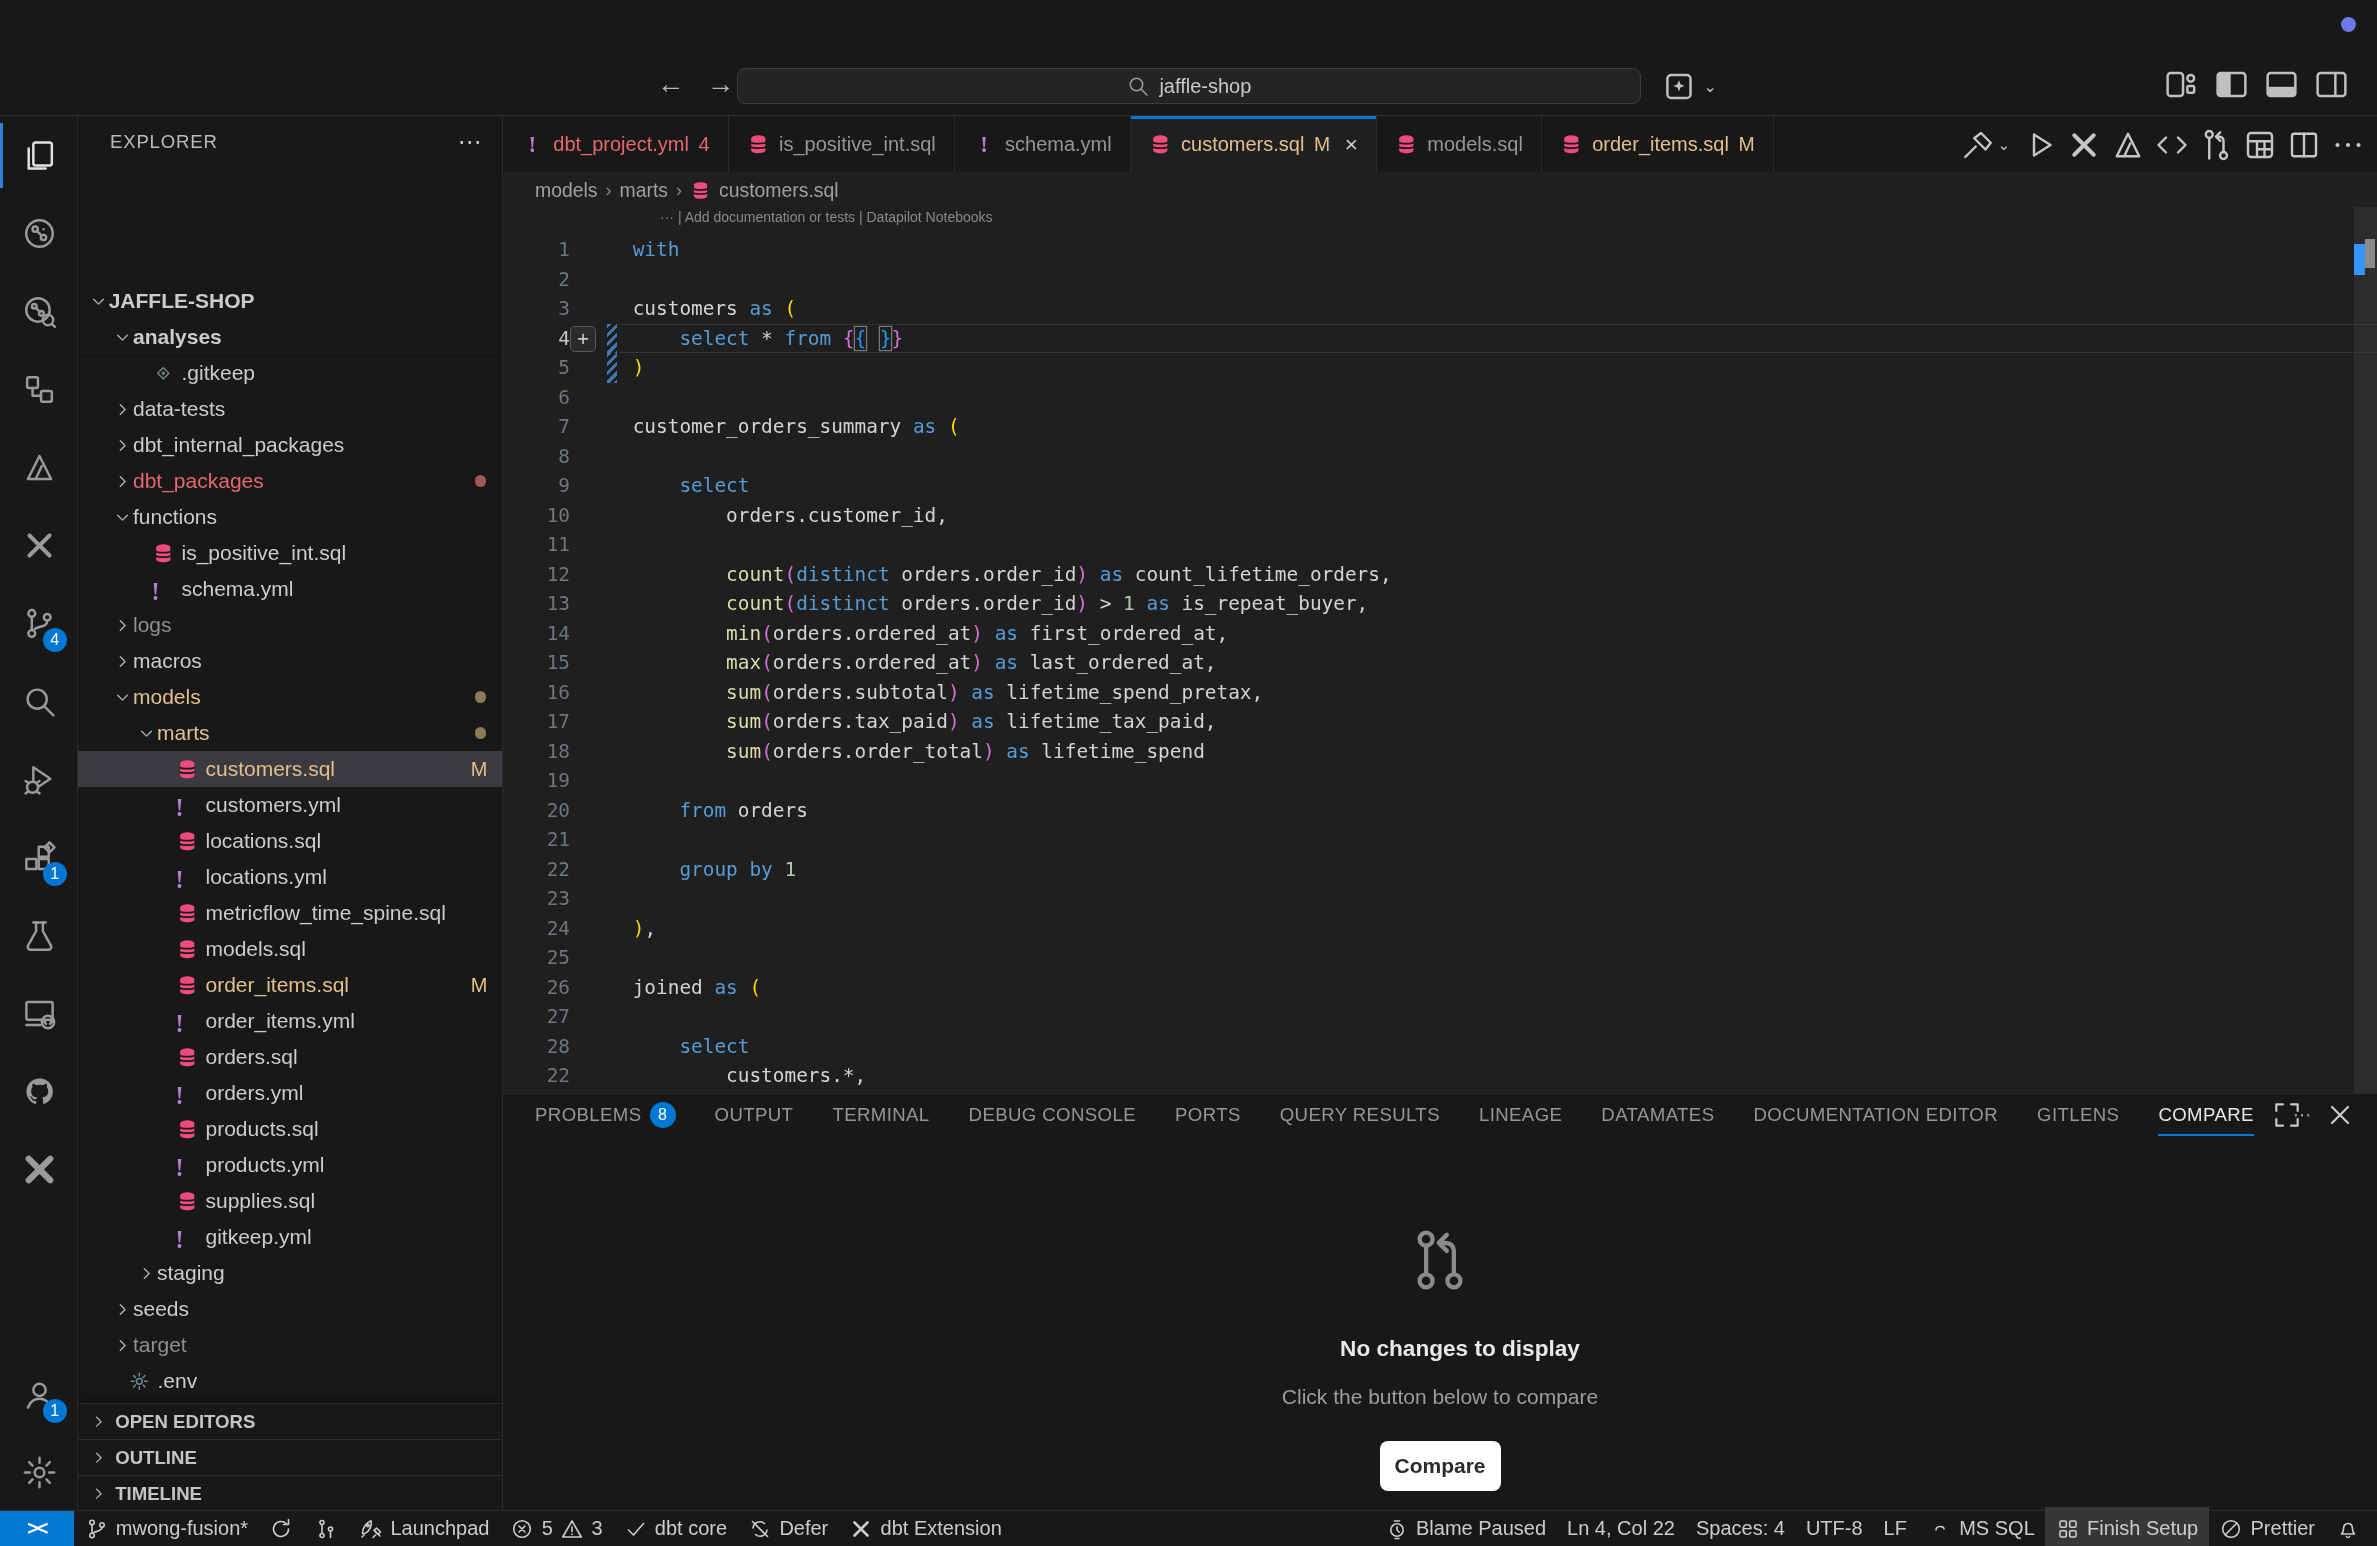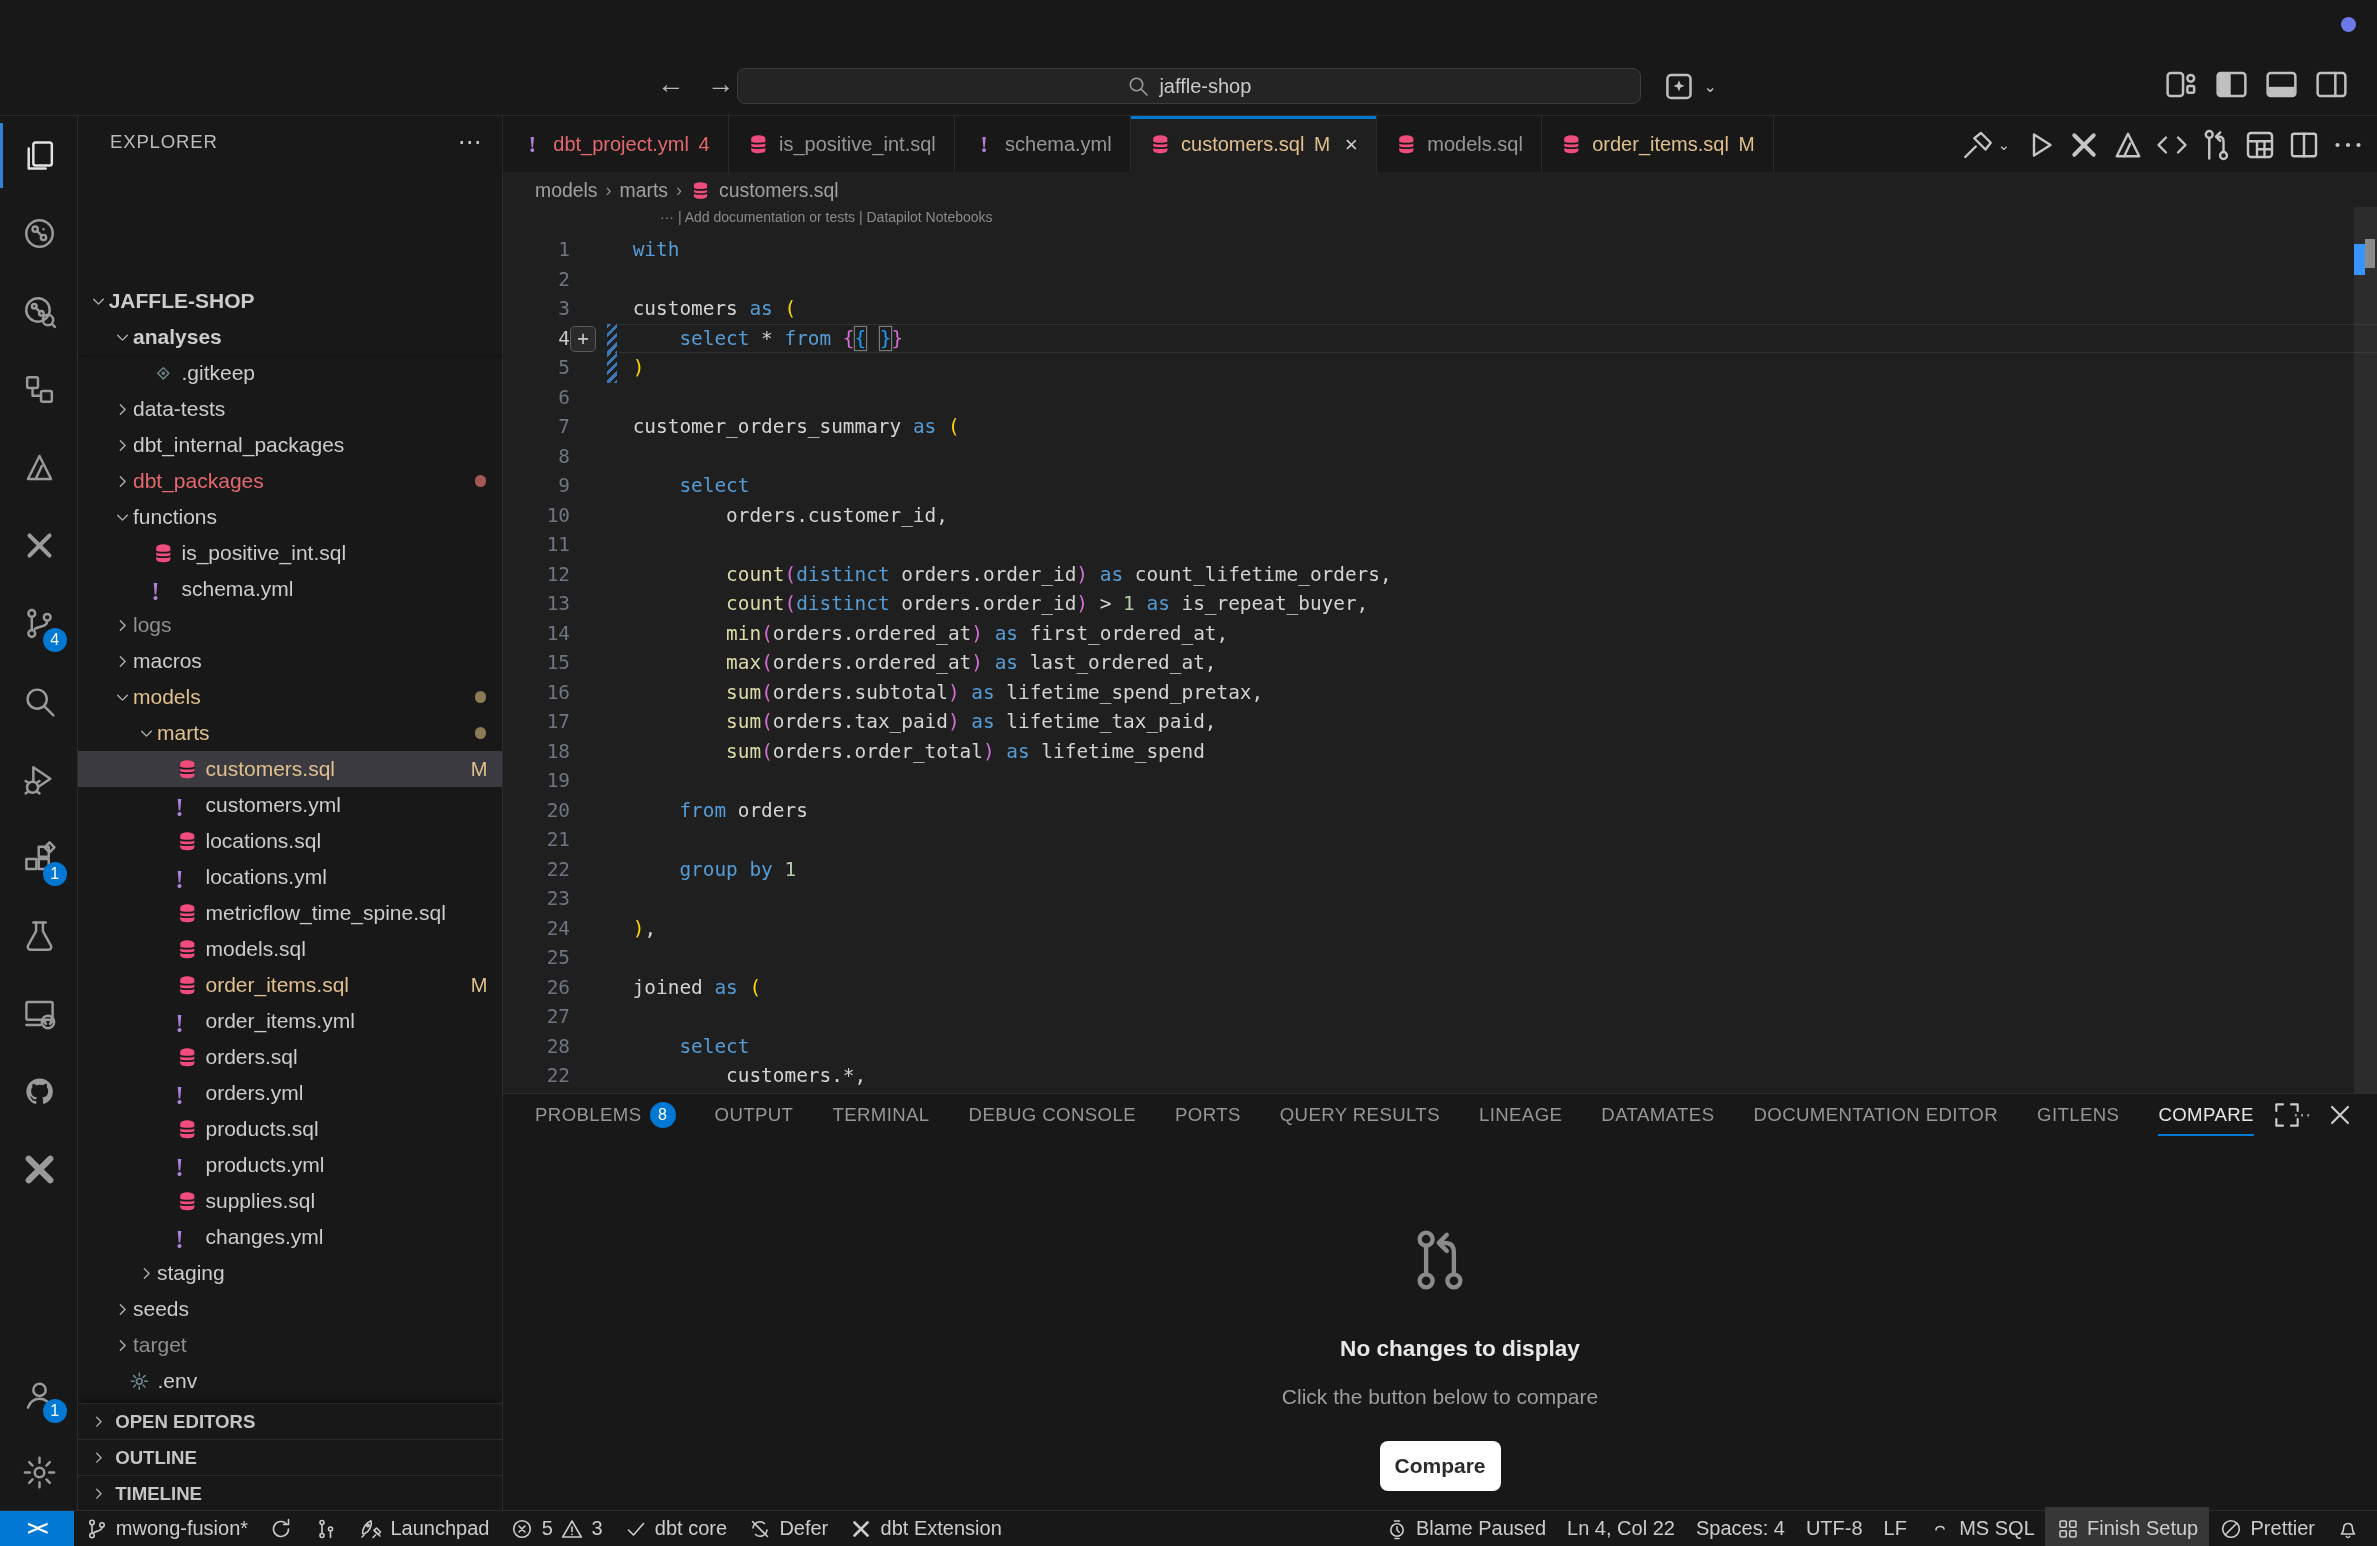--- a/index.html
+++ b/index.html
@@ -701,21 +701,21 @@
           <span class="grow"></span>
 
   </div>
         <div class="trow  " style="padding-left:82px">
     <span style="width:11.3px"></span>
           <span class="ficon ic" style="height:24px;color:#b180d7">
             <span style="width:22.6px;height:22.6px;display:inline-flex">
               <span style="font-weight:bold;font-family:'Liberation Serif',serif;font-size:1.15em;color:#b180d7">!</span>
             </span>
           </span>
-          <span class="lbl ">changes.yml</span>
+          <span class="lbl ">gitkeep.yml</span>
           <span class="grow"></span>
 
   </div>
         <div class="trow  " style="padding-left:58px">
     <span class="chev ic" style="width:21px;height:21px">
             <svg width="100%" height="100%" viewBox="0 0 24 24" fill="none" stroke="currentColor" stroke-width="1.6" stroke-linecap="round" stroke-linejoin="round">
               <path d="M9.5 6.5l5.5 5.5-5.5 5.5"></path>
             </svg>
           </span>
           <span class="lbl ">staging</span>

